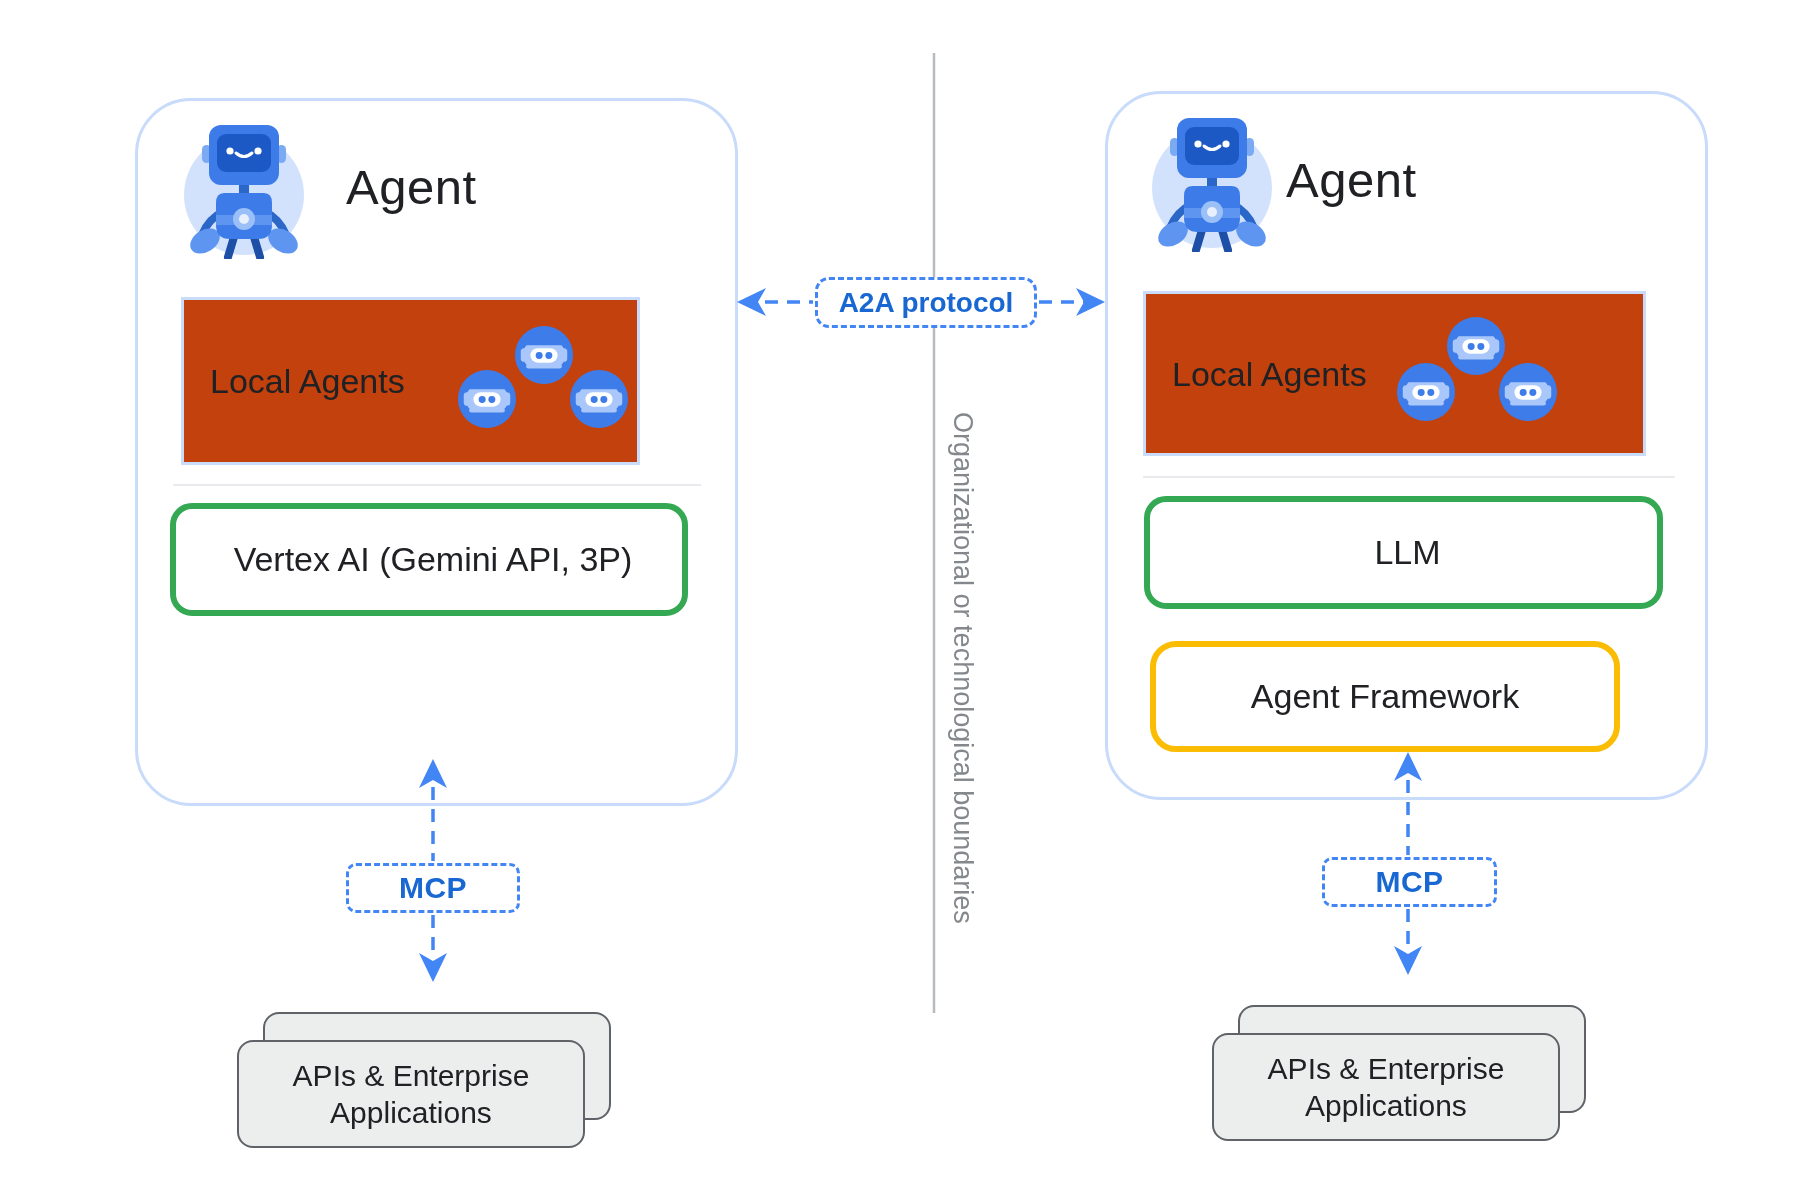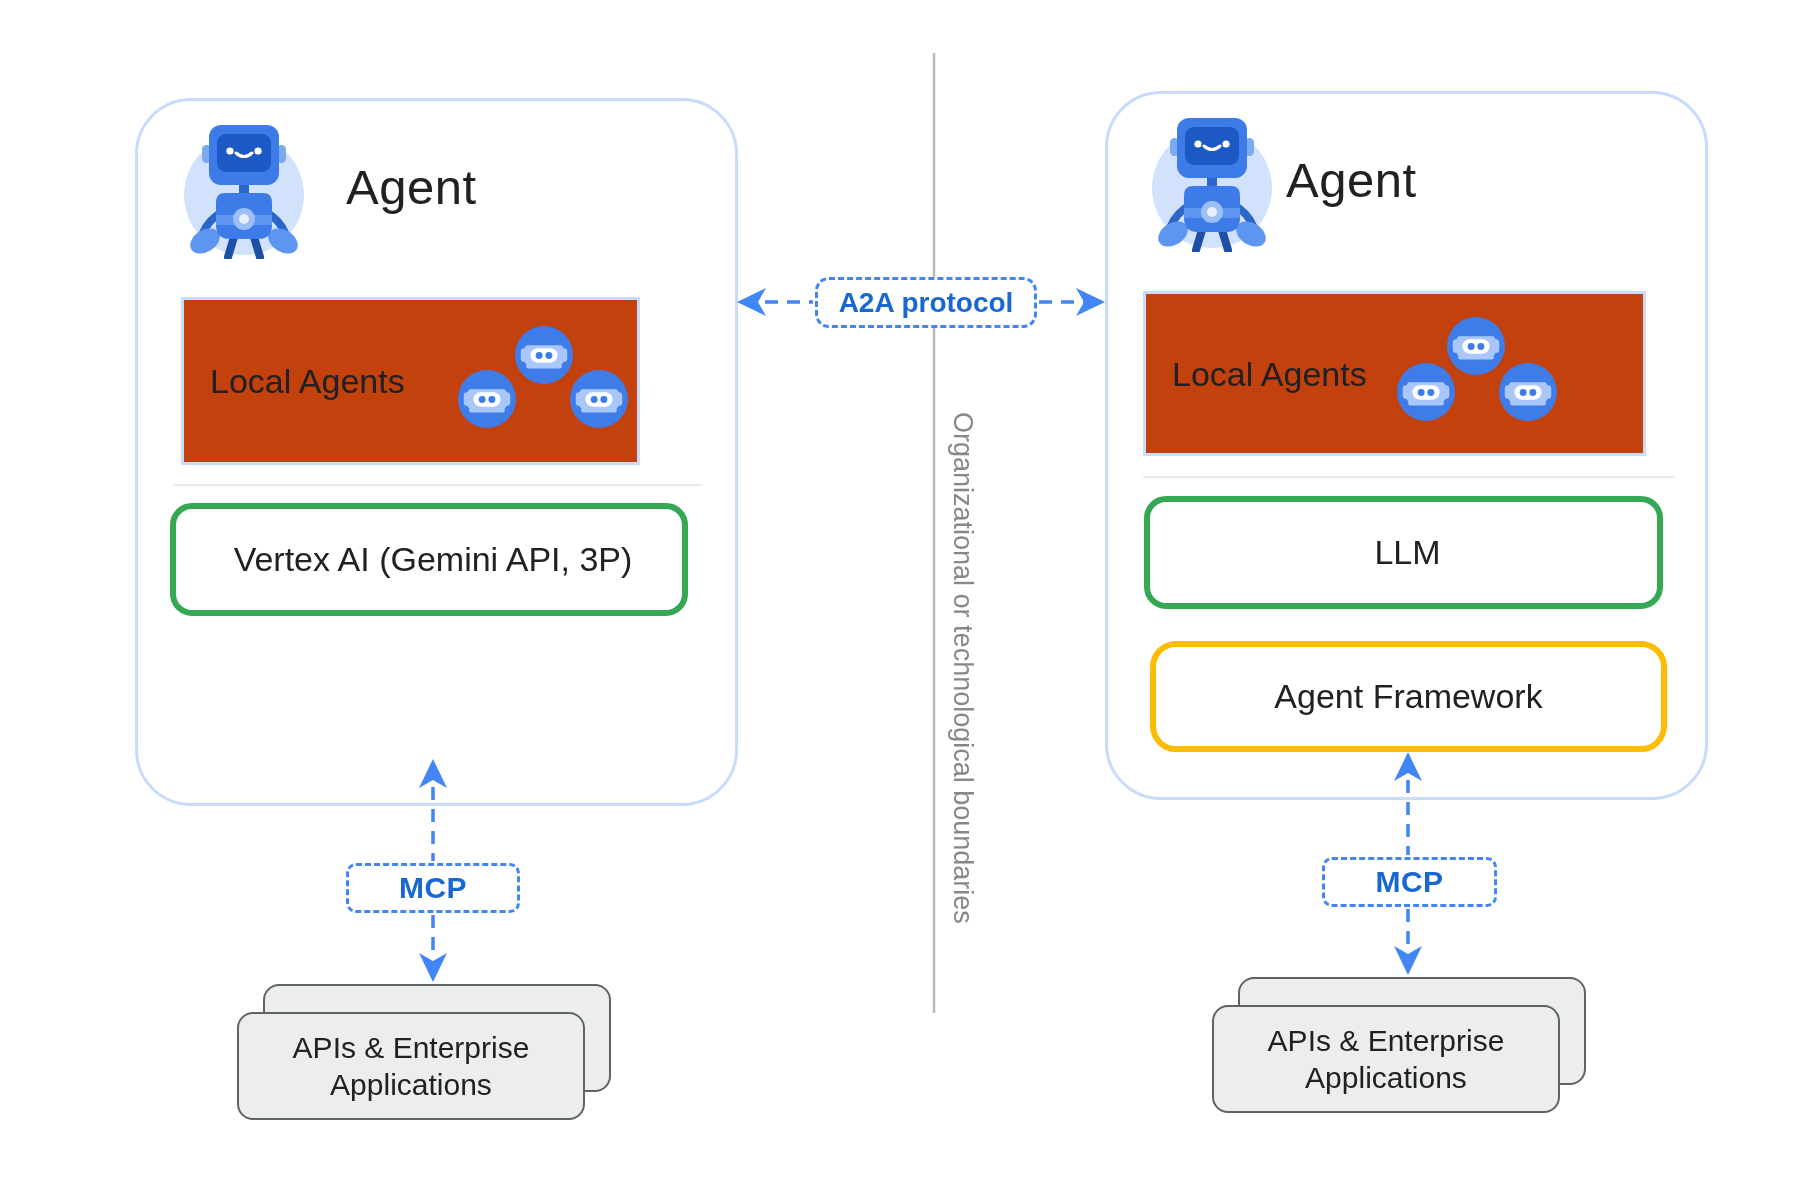--- a/index.html
+++ b/index.html
@@ -48,33 +48,33 @@
   .divider{position:absolute;height:2px;background:var(--divider);}
   #agentL .divider{left:35px;top:383px;width:528px;}
   #agentR .divider{left:35px;top:382px;width:532px;}
 
   .model-box,.framework-box{position:absolute;background:#fff;display:flex;align-items:center;justify-content:center;text-align:center;font-size:34px;line-height:1.25;}
   .model-box{border:6px solid var(--green);border-radius:22px;padding-left:8px;}
   .framework-box{border:6px solid var(--yellow);border-radius:26px;}
   #agentL .model-box{left:32px;top:402px;width:518px;height:113px;}
   #agentL .framework-box{left:38px;top:548px;width:517px;height:112px;}
   #agentR .model-box{left:36px;top:402px;width:519px;height:113px;}
-  #agentR .framework-box{left:42px;top:547px;width:517px;height:111px;text-align:center;}
+  #agentR .framework-box{left:42px;top:547px;width:470px;height:111px;text-align:center;}
   #agentL .framework-box .box-label{max-width:420px;}
   .box-label{display:inline-block;}
 
   .dash-pill{position:absolute;background:#fff;border:3px dashed var(--accent-blue);display:flex;align-items:center;justify-content:center;font-weight:bold;color:var(--label-blue);z-index:5;}
   #a2aBox{left:815px;top:277px;width:222px;height:51px;border-radius:14px;font-size:28px;}
   #mcpL{left:346px;top:863px;width:174px;height:50px;border-radius:10px;font-size:30px;letter-spacing:.5px;}
   #mcpR{left:1322px;top:857px;width:175px;height:50px;border-radius:10px;font-size:30px;letter-spacing:.5px;}
 
   .boundary-text{position:absolute;left:947px;top:340px;height:655px;writing-mode:vertical-rl;
     display:flex;align-items:center;justify-content:center;font-size:27px;color:var(--boundary-text);z-index:4;white-space:nowrap;}
 
-  .card-stack{position:absolute;z-index:2;}
+  .card-stack{position:absolute;z-index:2;margin-top:28px;}
   #cardsL{left:237px;top:984px;width:376px;height:138px;}
   #cardsR{left:1212px;top:977px;width:376px;height:138px;}
   .card{position:absolute;width:348px;height:108px;background:var(--card-fill);border:2.5px solid var(--card-border);border-radius:16px;}
   .card.back{left:26px;top:0;}
   .card.front{left:0;top:28px;display:flex;align-items:center;justify-content:center;text-align:center;font-size:30px;line-height:1.25;}
   .card.front .box-label{max-width:290px;}
 
   svg.overlay{position:absolute;left:0;top:0;z-index:3;}
   .dash-line{stroke:var(--accent-blue);stroke-width:3.5;stroke-dasharray:13 9;fill:none;}
   .arrow-head{fill:var(--accent-blue);stroke:none;}

